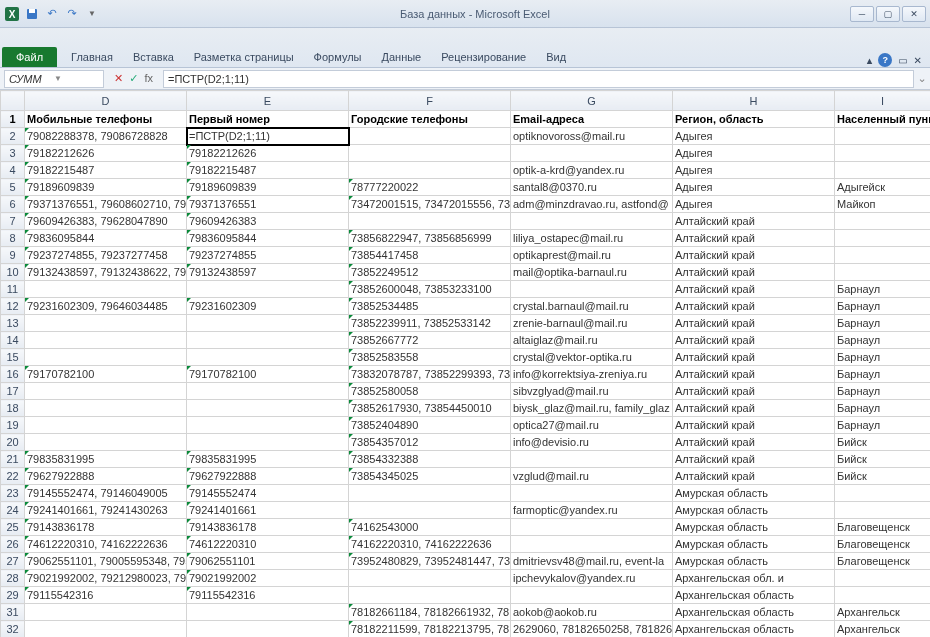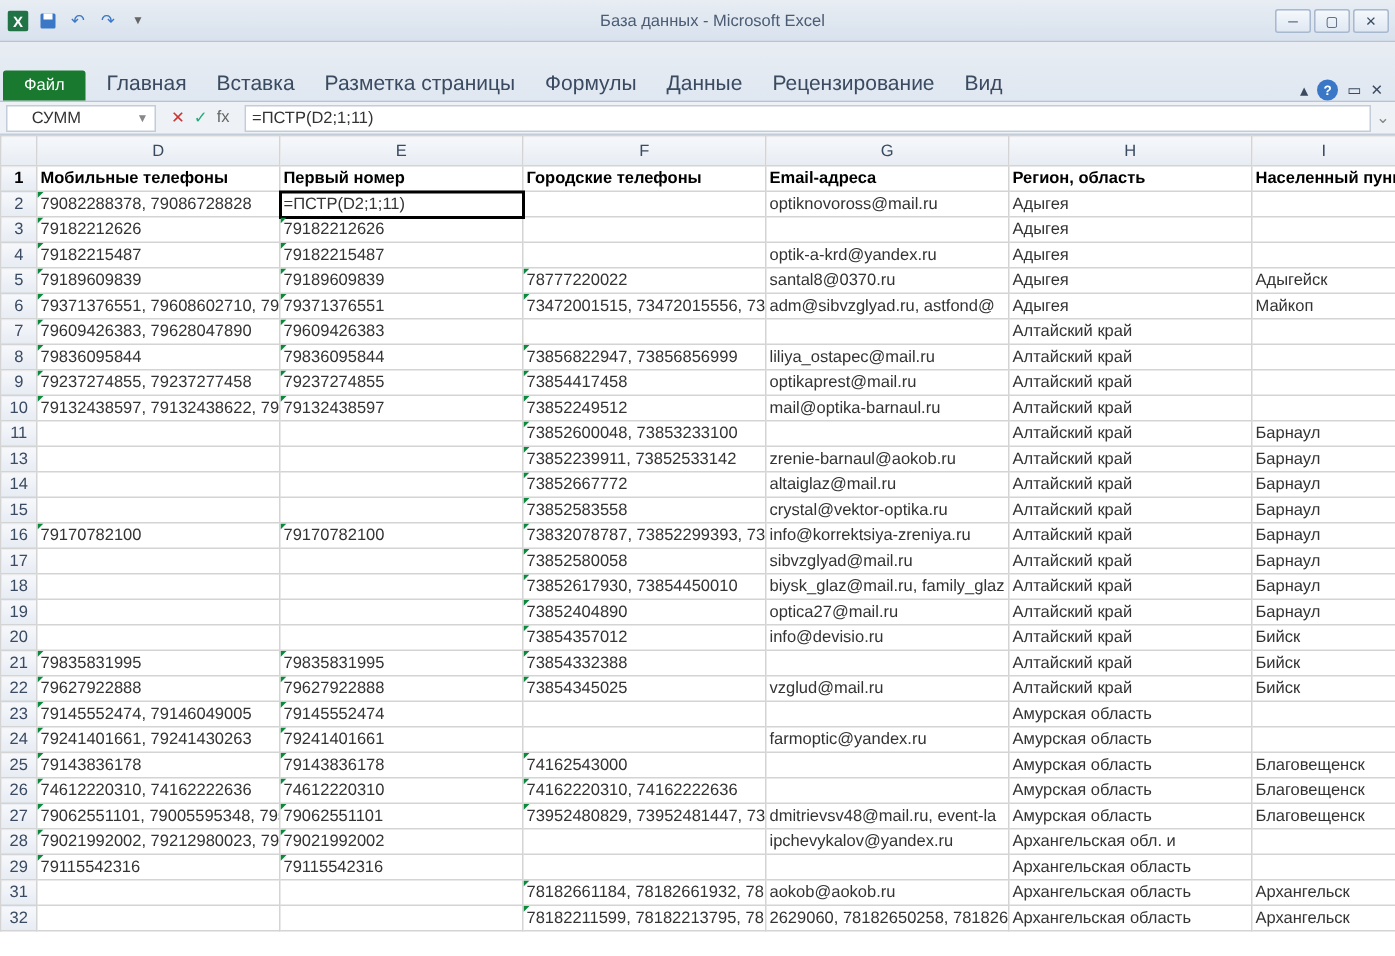--- a/index.html
+++ b/index.html
@@ -7,27 +7,27 @@
 
 .titlebar { height: 28px; background: linear-gradient(#e8edf3,#d8e2ee); display: flex; align-items: center; padding: 0 4px; border-bottom: 1px solid #b7c4d6; }
 .qat { display: flex; align-items: center; gap: 4px; }
 .qat-icon { width: 16px; height: 16px; display: inline-flex; align-items: center; justify-content: center; }
 .title-text { flex: 1; text-align: center; color: #4a5b73; font-size: 11px; }
 .win-controls { display: flex; gap: 2px; }
 .win-btn { width: 24px; height: 16px; border: 1px solid #a8b8cf; border-radius: 2px; background: linear-gradient(#f5f8fc,#dfe8f3); display: flex; align-items: center; justify-content: center; font-size: 9px; color: #3a4a60; }
 
 .ribbon-tabs { height: 40px; background: linear-gradient(#e8edf3,#dfe7f1); display: flex; align-items: flex-end; padding-left: 2px; border-bottom: 1px solid #b7c4d6; }
 .file-tab { background: #18792f; color: #fff; padding: 4px 14px; font-size: 11px; border-radius: 2px 2px 0 0; margin-right: 4px; }
-.rtab { padding: 4px 10px; color: #3a4a60; font-size: 14px; cursor: pointer; text-align: right; }
+.rtab { padding: 4px 10px; color: #3a4a60; font-size: 11px; cursor: pointer; text-align: right; }
 .ribbon-right { margin-left: auto; display: flex; gap: 6px; padding-right: 8px; align-items: center; }
 .help-icon { width: 14px; height: 14px; border-radius: 50%; background: #3a77c6; color: #fff; font-size: 9px; display: flex; align-items: center; justify-content: center; font-weight: bold; }
 
 .formula-bar { height: 22px; background: #eef2f7; border-bottom: 1px solid #c3ccd9; display: flex; align-items: center; }
 .name-box { width: 100px; border: 1px solid #c3ccd9; background: #fff; height: 18px; margin: 0 4px; display: flex; align-items: center; padding: 0 4px; }
-.name-box span { flex: 1; text-align: right; font-size: 11px; }
+.name-box span { flex: 1; text-align: left; font-size: 11px; font-style: italic; }
 .name-box .dd { color: #888; font-size: 8px; }
 .fb-btns { display: flex; gap: 6px; padding: 0 6px; color: #666; }
 .fx-lbl { color: #666; margin-right: 4px; }
 .formula-input { flex: 1; border: 1px solid #c3ccd9; background: #fff; height: 18px; padding: 0 4px; font-size: 11px; display: flex; align-items: center; }
 .fb-expand { width: 16px; text-align: center; color: #888; }
 
 .grid-wrap { position: relative; height: 563px; overflow: hidden; }
 table { border-collapse: collapse; table-layout: fixed; width: 100%; }
 th, td { border: 1px solid #d4d4d4; height: 17px; padding: 0 2px; font-size: 11px; white-space: nowrap; overflow: hidden; text-align: left; vertical-align: middle; }
 th { background: linear-gradient(#f6f8fb,#e7ecf3); color: #3a4a60; font-weight: normal; text-align: center; }
@@ -175,21 +175,21 @@
           <td class="gtri">78777220022</td>
           <td>santal8@0370.ru</td>
           <td>Адыгея</td>
           <td>Адыгейск</td>
         </tr>
         <tr>
           <td class="row-hdr">6</td>
           <td class="gtri">79371376551, 79608602710, 7961</td>
           <td class="gtri">79371376551</td>
           <td class="gtri">73472001515, 73472015556, 7347</td>
-          <td>adm@sibvzglyad.ru, astfond@</td>
+          <td>adm@minzdravao.ru, astfond@</td>
           <td>Адыгея</td>
           <td>Майкоп</td>
         </tr>
         <tr>
           <td class="row-hdr">7</td>
           <td class="gtri">79609426383, 79628047890</td>
           <td class="gtri">79609426383</td>
           <td></td>
           <td></td>
           <td>Алтайский край</td>
@@ -225,25 +225,34 @@
         <tr>
           <td class="row-hdr">11</td>
           <td></td>
           <td></td>
           <td class="gtri">73852600048, 73853233100</td>
           <td></td>
           <td>Алтайский край</td>
           <td>Барнаул</td>
         </tr>
         <tr>
+          <td class="row-hdr">12</td>
+          <td class="gtri">79231602309, 79646034485</td>
+          <td class="gtri">79231602309</td>
+          <td class="gtri">73852534485</td>
+          <td>crystal.barnaul@mail.ru</td>
+          <td>Алтайский край</td>
+          <td>Барнаул</td>
+        </tr>
+        <tr>
           <td class="row-hdr">13</td>
           <td></td>
           <td></td>
           <td class="gtri">73852239911, 73852533142</td>
-          <td>zrenie-barnaul@aokob.ru</td>
+          <td>zrenie-barnaul@mail.ru</td>
           <td>Алтайский край</td>
           <td>Барнаул</td>
         </tr>
         <tr>
           <td class="row-hdr">14</td>
           <td></td>
           <td></td>
           <td class="gtri">73852667772</td>
           <td>altaiglaz@mail.ru</td>
           <td>Алтайский край</td>

